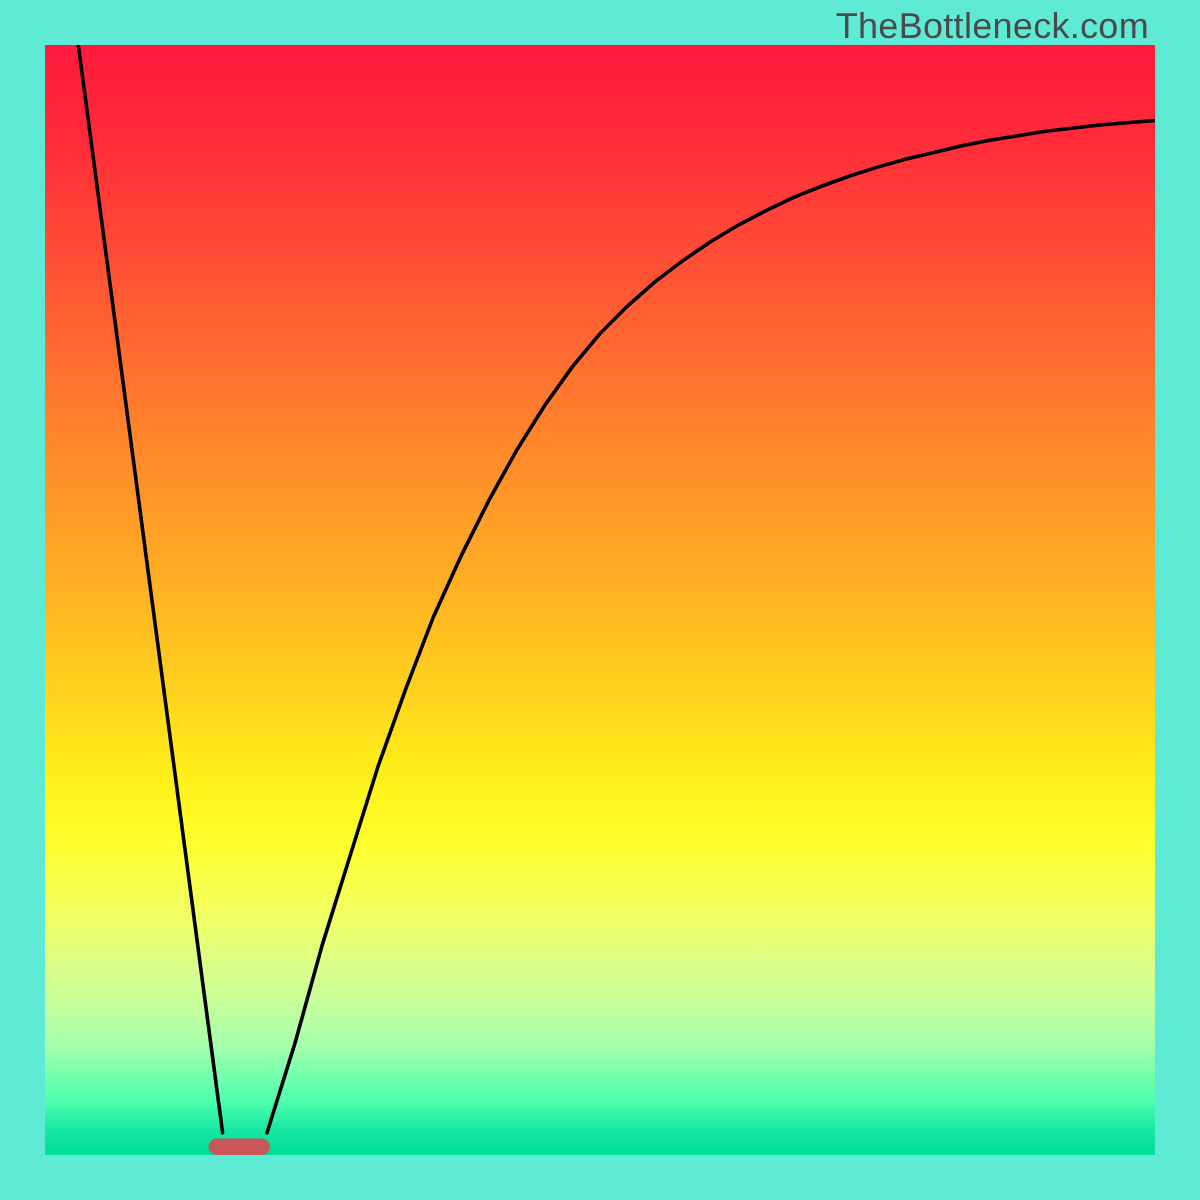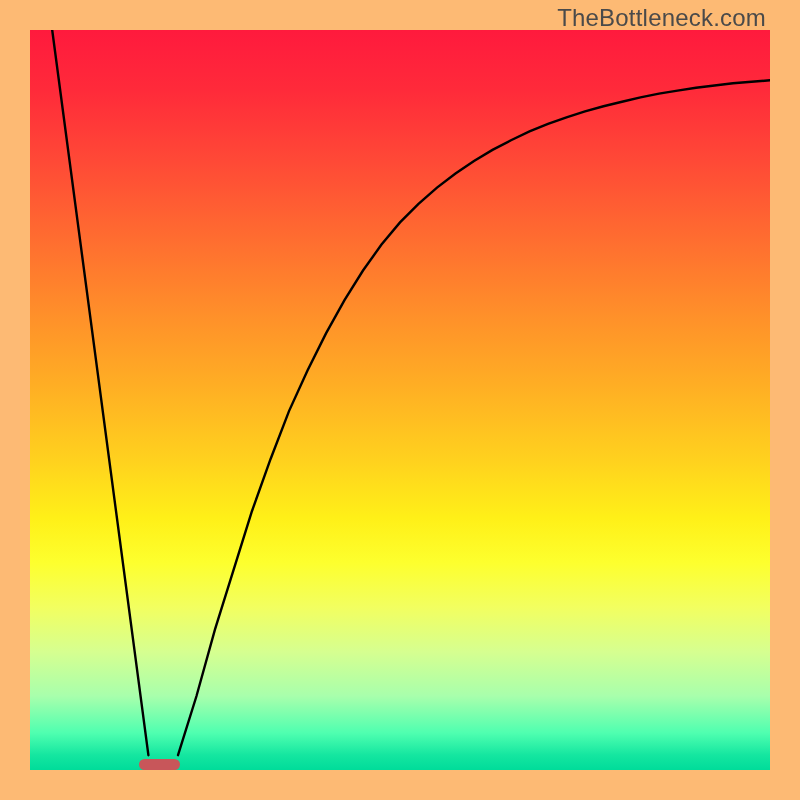--- a/index.html
+++ b/index.html
@@ -10,21 +10,21 @@
     overflow: hidden;
     background: #000;
     font-family: Arial, Helvetica, sans-serif;
   }
   .frame {
     position: absolute;
     top: 0;
     left: 0;
     width: 800px;
     height: 800px;
-    background: #fdba74;
+    background: #5eead4;
   }
   .plot {
     position: absolute;
     top: 30px;
     left: 30px;
     width: 740px;
     height: 740px;
     overflow: hidden;
   }
   .gradient {

